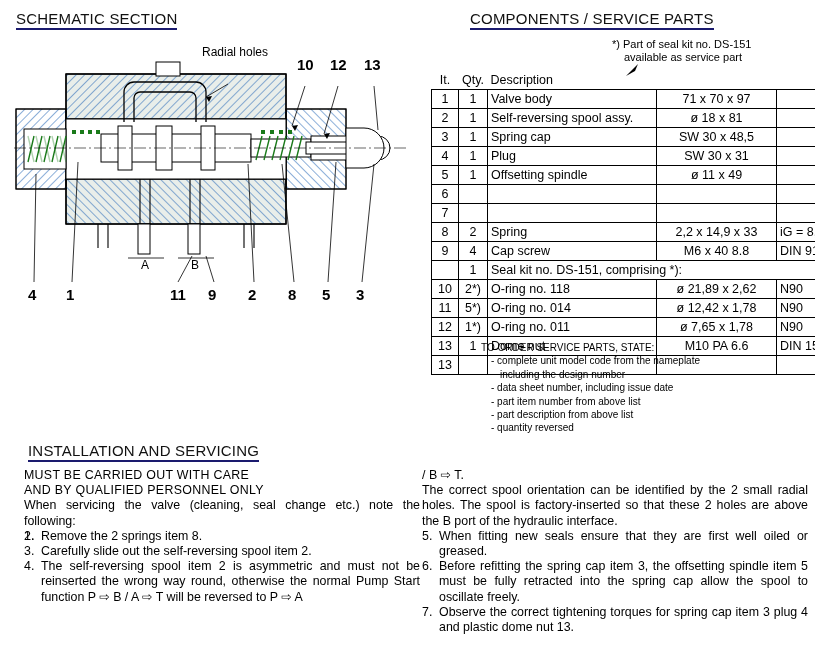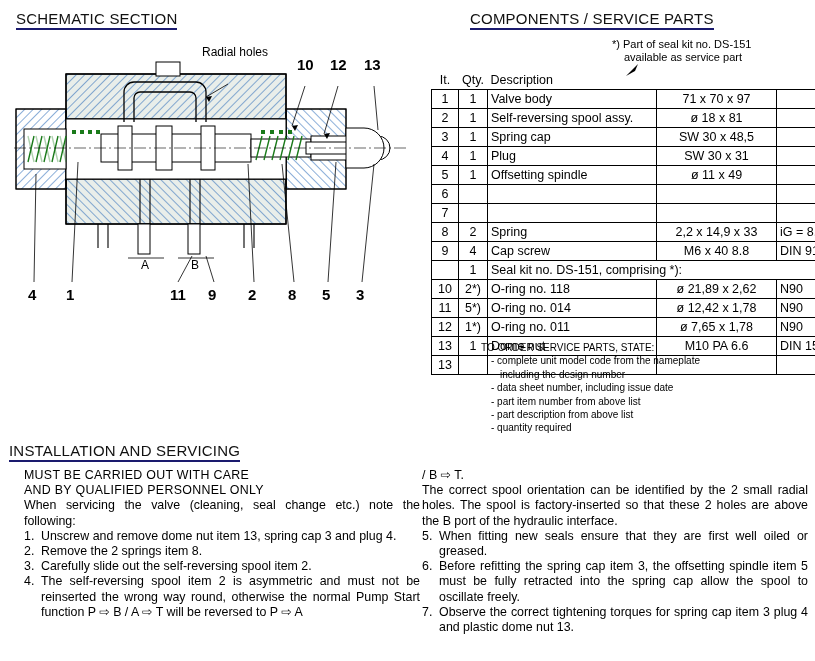--- a/index.html
+++ b/index.html
@@ -33,21 +33,21 @@
   }
   .section-title .rule {
     display: block;
     height: 2px;
     background: #1a1a6e;
     margin-top: 1px;
   }
 
   #schematic-title { left: 16px; top: 10px; }
   #components-title { left: 470px; top: 10px; }
-  #install-title { left: 9px; top: 442px; }
+  #install-title { left: 28px; top: 442px; }
 
   
   #schematic-area {
     position: absolute;
     left: 6px;
     top: 34px;
     width: 420px;
     height: 300px;
   }
   #schematic-area svg { display: block; }
@@ -399,34 +399,34 @@
       </tbody>
   </table>
 
   <div id="order-notes">
     <div>TO ORDER SERVICE PARTS, STATE:</div>
     <div class="sub">-  complete unit model code from the nameplate</div>
     <div class="sub2">including the design number</div>
     <div class="sub">-  data sheet number, including issue date</div>
     <div class="sub">-  part item number from above list</div>
     <div class="sub">-  part description from above list</div>
-    <div class="sub">-  quantity required</div>
+    <div class="sub">-  quantity reversed</div>
   </div>
 
   <div class="section-title" id="install-title">
     <span>INSTALLATION AND SERVICING</span>
     <span class="rule"></span>
   </div>
 
   <div id="install-left">
     <div class="caps">MUST BE CARRIED OUT WITH CARE</div>
     <div class="caps">AND BY QUALIFIED PERSONNEL ONLY</div>
     <div class="plainline">When servicing the valve (cleaning, seal change etc.) note the following:</div>
     <ol class="numlist">
-      <li><span class="num">1.</span><span>Unscrew and remove dome nut item 13, spring cap 3 and plug 4.</span></li>
+      <li><span class="num">1.</span></li>
       <li><span class="num">2.</span><span>Remove the 2 springs item 8.</span></li>
       <li><span class="num">3.</span><span>Carefully slide out the self-reversing spool item 2.</span></li>
       <li><span class="num">4.</span><span>The self-reversing spool item 2 is asymmetric and must not be reinserted the wrong way round, otherwise the normal Pump Start function P ⇨ B / A ⇨ T  will be reversed to P ⇨ A</span></li>
     </ol>
   </div>
 
   <div id="install-right">
     <div>/ B ⇨ T.</div>
     <div class="plainline">The correct spool orientation can be identified by the 2 small radial holes. The spool is factory-inserted so that these 2 holes are above the B port of the hydraulic interface.</div>
     <ol class="numlist">

